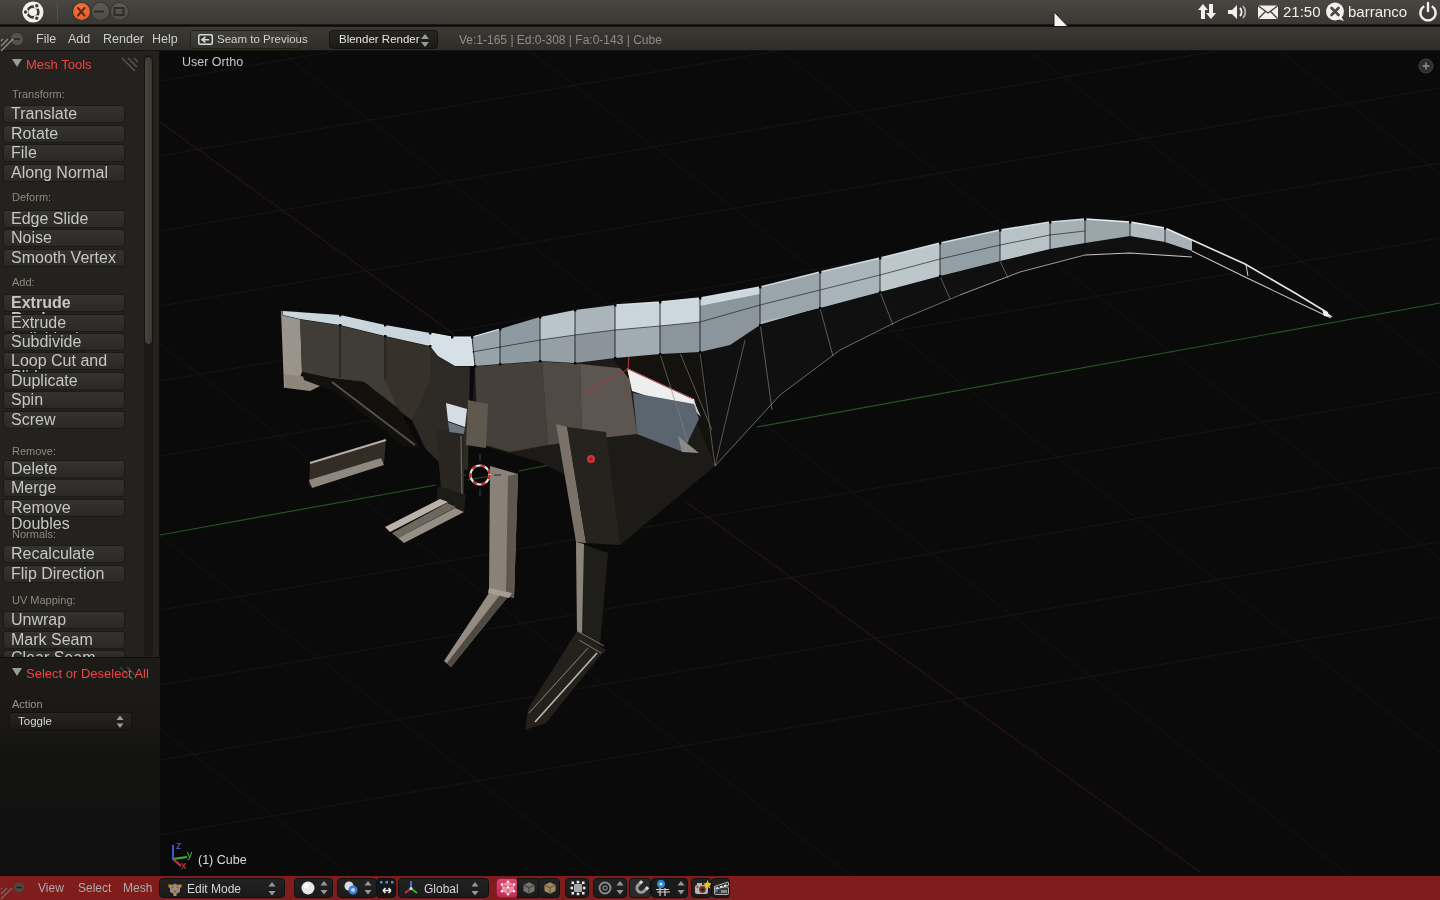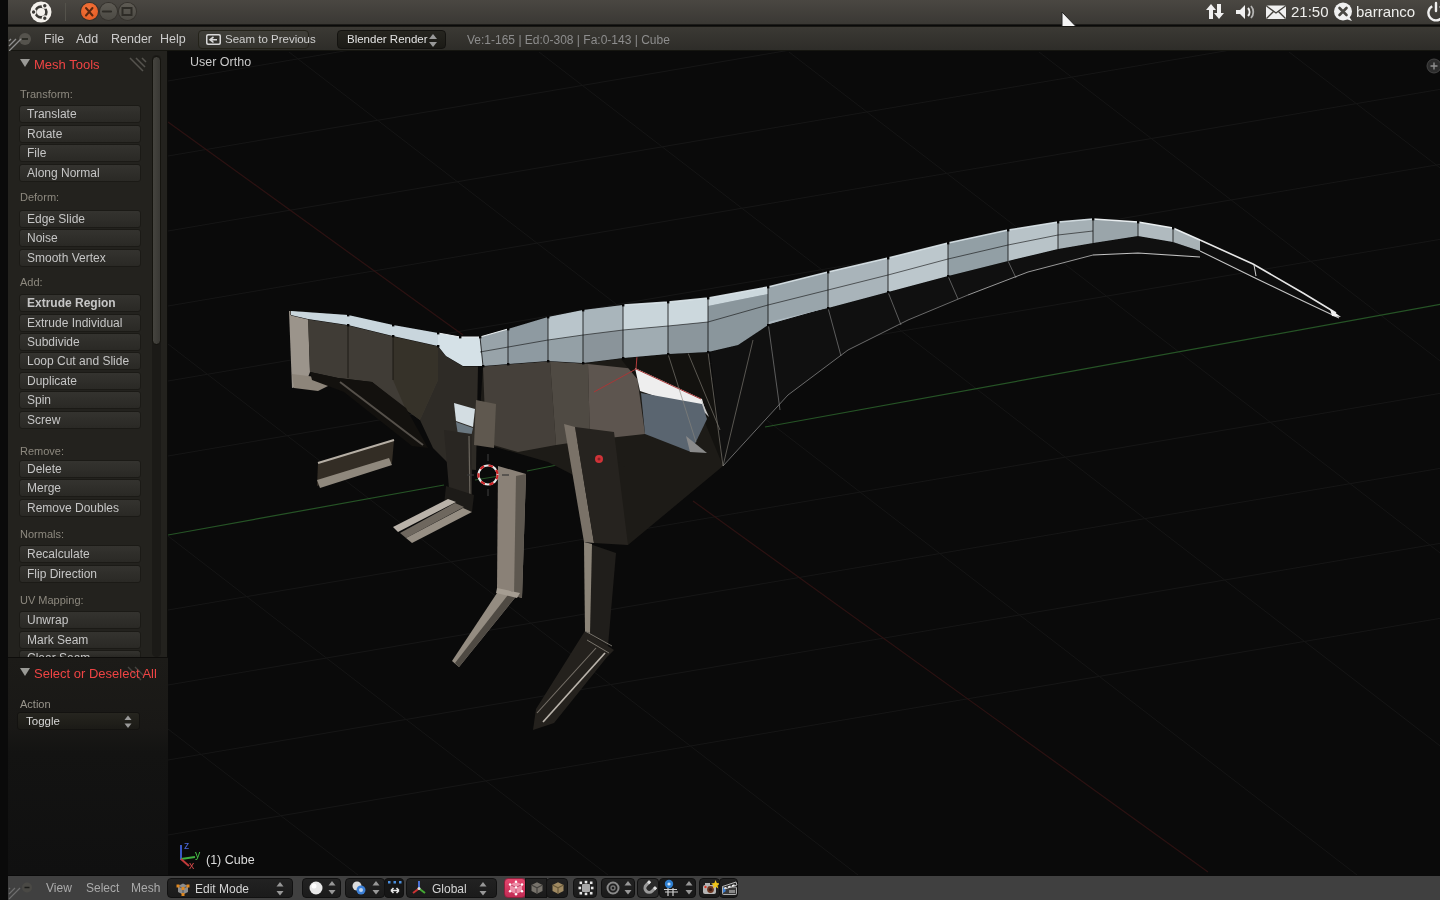--- a/index.html
+++ b/index.html
@@ -1,18 +1,18 @@
 <!DOCTYPE html>
 <html><head>
 <meta charset="utf-8">
 <style>
 * { margin:0; padding:0; box-sizing:border-box; }
 html,body { width:1440px; height:900px; overflow:hidden; background:#0a0a0a; }
 body { font-family:"Liberation Sans", sans-serif; position:relative; }
-#screen { position:absolute; left:0; top:0; width:1238px; height:900px;margin-left:8px; }
+#screen { position:absolute; left:0; top:0; width:1238px; height:900px; }
 .abs { position:absolute; }
 
 
 #topbar { position:absolute; left:0; top:0; width:1440px; height:25px;
   background:linear-gradient(#4a4742,#3a3834); border-bottom:1px solid #1c1b18; }
 #topbar .sep { position:absolute; left:57px; top:3px; width:1px; height:18px; background:#54524b; }
 .winbtn { position:absolute; top:3px; width:17px; height:17px; border-radius:50%; }
 #btn-close { left:73px; background:radial-gradient(circle at 45% 35%, #f4743b, #e2571f); box-shadow:0 0 0 1px #35302a; }
 #btn-min, #btn-max { background:linear-gradient(#5e5b54,#4c4a44); box-shadow:0 0 0 1px #35322d; }
 #btn-min { left:92px; } #btn-max { left:111px; }
@@ -26,28 +26,28 @@
   border:1px solid #232219; border-radius:4px; color:#cfcfcf; font-size:11.5px; line-height:17px; white-space:nowrap; }
 #renderdd { position:absolute; left:329px; top:3px; width:109px; height:19px; background:linear-gradient(#26251f,#1b1a16);
   border:1px solid #141310; border-radius:4px; color:#e2e2e2; font-size:11.5px; line-height:17px; white-space:nowrap; }
 #stats { position:absolute; left:459px; top:6px; font-size:12px; color:#8d8d8d; }
 
 
 #toolshelf { position:absolute; left:0; top:51px; width:160px; height:824px; background:#23221e; border-right:1px solid #0c0c0a; }
 .ptitle { position:absolute; left:26px; font-size:13px; color:#ef4444; }
 .tri { position:absolute; left:12px; width:0; height:0; border-left:5.5px solid transparent; border-right:5.5px solid transparent; border-top:8px solid #9a9a96; }
 .slabel { position:absolute; left:12px; font-size:11px; color:#8d897f; }
-.tbtn { position:absolute; left:11px; width:122px; height:18px; background:linear-gradient(#34332f,#2a2925);
-  border:1px solid #1b1a16; border-radius:3px; color:#c6c6c6; font-size:12px; line-height:16px; padding-left:7px; }
+.tbtn { position:absolute; left:3px; width:122px; height:18px; background:linear-gradient(#34332f,#2a2925);
+  border:1px solid #1b1a16; border-radius:3px; color:#c6c6c6; font-size:16px; line-height:16px; padding-left:7px; }
 #scrolltrack { position:absolute; left:144px; top:55px; width:9px; height:602px; background:#1b1a17; border-radius:5px; }
 #scrollthumb { position:absolute; left:144px; top:56px; width:9px; height:289px; background:linear-gradient(90deg,#45443f,#393834); border-radius:5px; border:1px solid #15140f; }
 .ddbtn { position:absolute; background:linear-gradient(#26251f,#1b1a16); border:1px solid #131210; border-radius:3px; color:#d6d6d6; font-size:11.5px; }
 
 
-#bottombar { position:absolute; left:0; top:875px; width:1440px; height:25px; background:#404040; border-top:1px solid #0a0a0a;text-align:center; }
+#bottombar { position:absolute; left:0; top:875px; width:1440px; height:25px; background:#7f1d1d; border-top:1px solid #0a0a0a;text-align:center; }
 #bottombar .menu { position:absolute; top:5px; font-size:12px; color:#ababab; }
 .bbtn { position:absolute; top:2px; height:20px; background:linear-gradient(#222222,#1b1b1b); border:1px solid #111111; border-radius:4px; color:#d4d4d4; font-size:12px; }
 
 
 #vp { position:absolute; left:160px; top:51px; }
 </style>
 </head>
 <body>
 <div id="screen">
 

